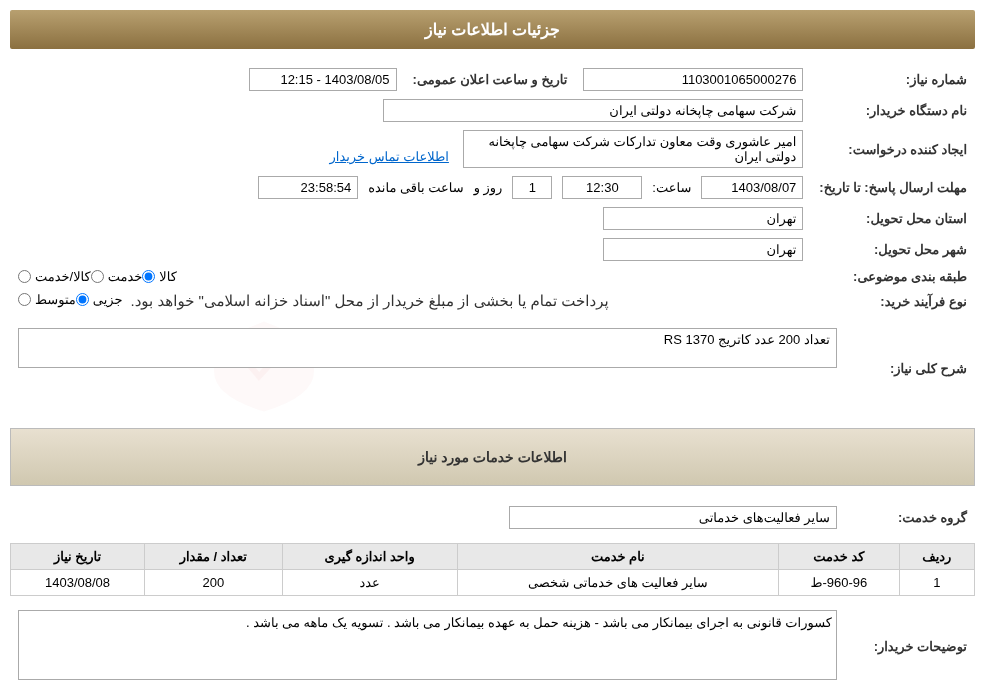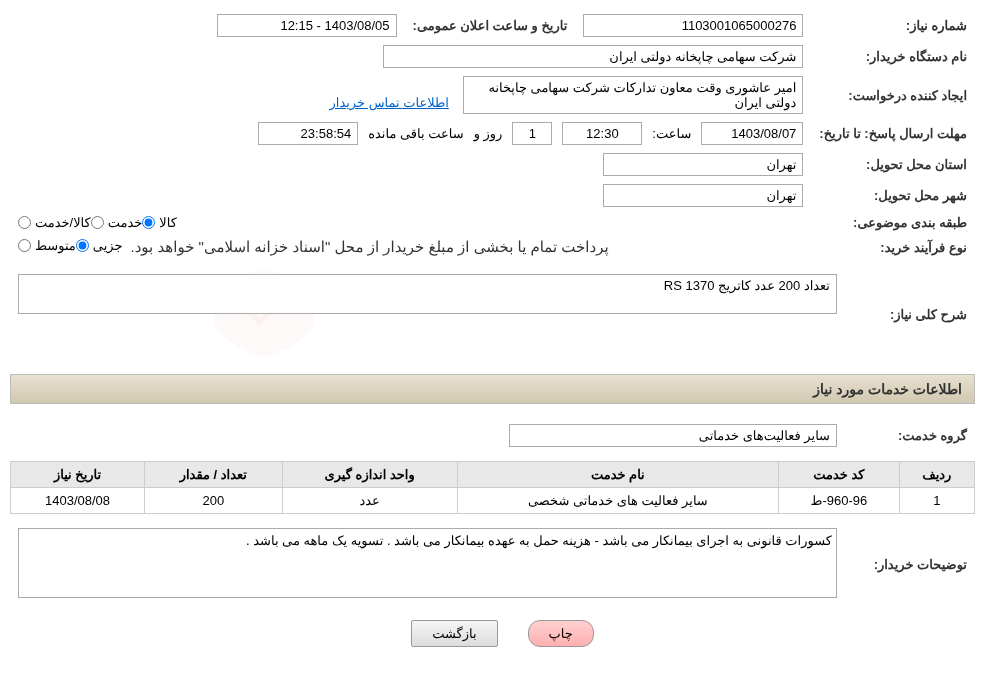--- a/index.html
+++ b/index.html
@@ -49,24 +49,24 @@
       border: 1px solid #aaa;
       background: #fff;
       padding: 3px 6px;
       min-height: 22px;
       display: inline-block;
       text-align: right;
     }
     .section-header {
       background: linear-gradient(to bottom, #e8e0d0, #d0c8b0);
       border: 1px solid #bbb;
-      padding: 6px 12px;
+      padding: 20px 12px;
       font-weight: bold;
       font-size: 14px;
-      text-align: right;
+      text-align: center;
       margin: 16px 0;
       color: #333;
     }
     .link-style {
       color: #0066cc;
       text-decoration: underline;
       cursor: pointer;
     }
     .row-flex {
       display: flex;
@@ -148,32 +148,33 @@
     .notice-text {
       color: #333;
       font-size: 15px;
     }
   </style>
 </head>
 <body>
 
 <div class="page-container">
 
+  <div class="header-bar">جزئیات اطلاعات نیاز</div>
 
   <table class="info-table">
 
     <tbody>
         <tr>
       <td class="label-cell">شماره نیاز:</td>
       <td class="value-cell" style="width:220px;">
         <span class="input-box" style="width:220px; display:inline-block;">1103001065000276</span>
       </td>
       <td class="label-cell">تاریخ و ساعت اعلان عمومی:</td>
       <td class="value-cell">
-        <span class="input-box" style="width:180px; display:inline-block;">1403/08/05 - 12:15</span>
+        <span class="input-box" style="width:148px; display:inline-block;">1403/08/05 - 12:15</span>
       </td>
     </tr>
 
     <tr>
       <td class="label-cell">نام دستگاه خریدار:</td>
       <td class="value-cell" colspan="3">
         <span class="input-box" style="width:420px; display:inline-block;">شرکت سهامی چاپخانه دولتی ایران</span>
       </td>
     </tr>
 

